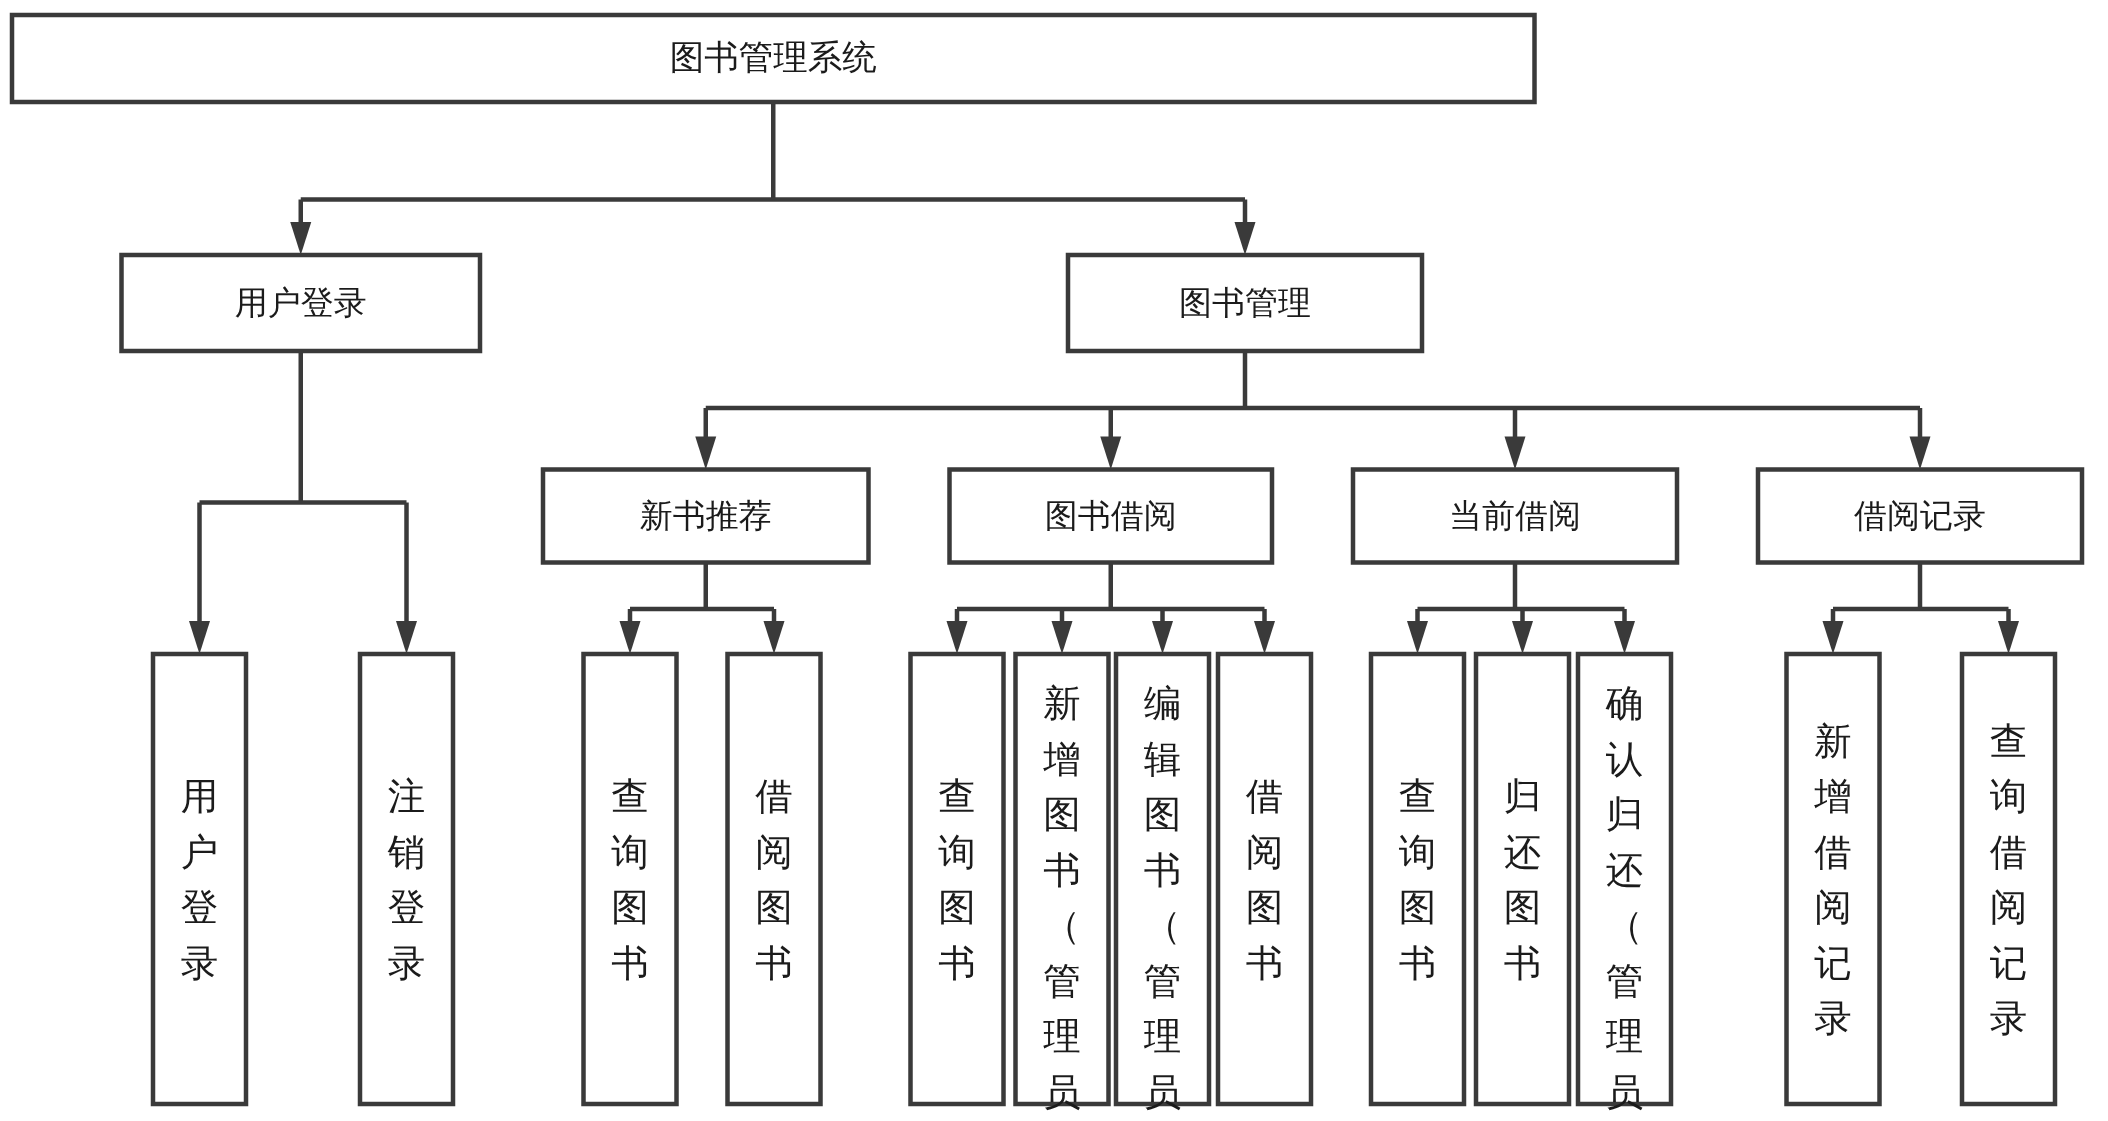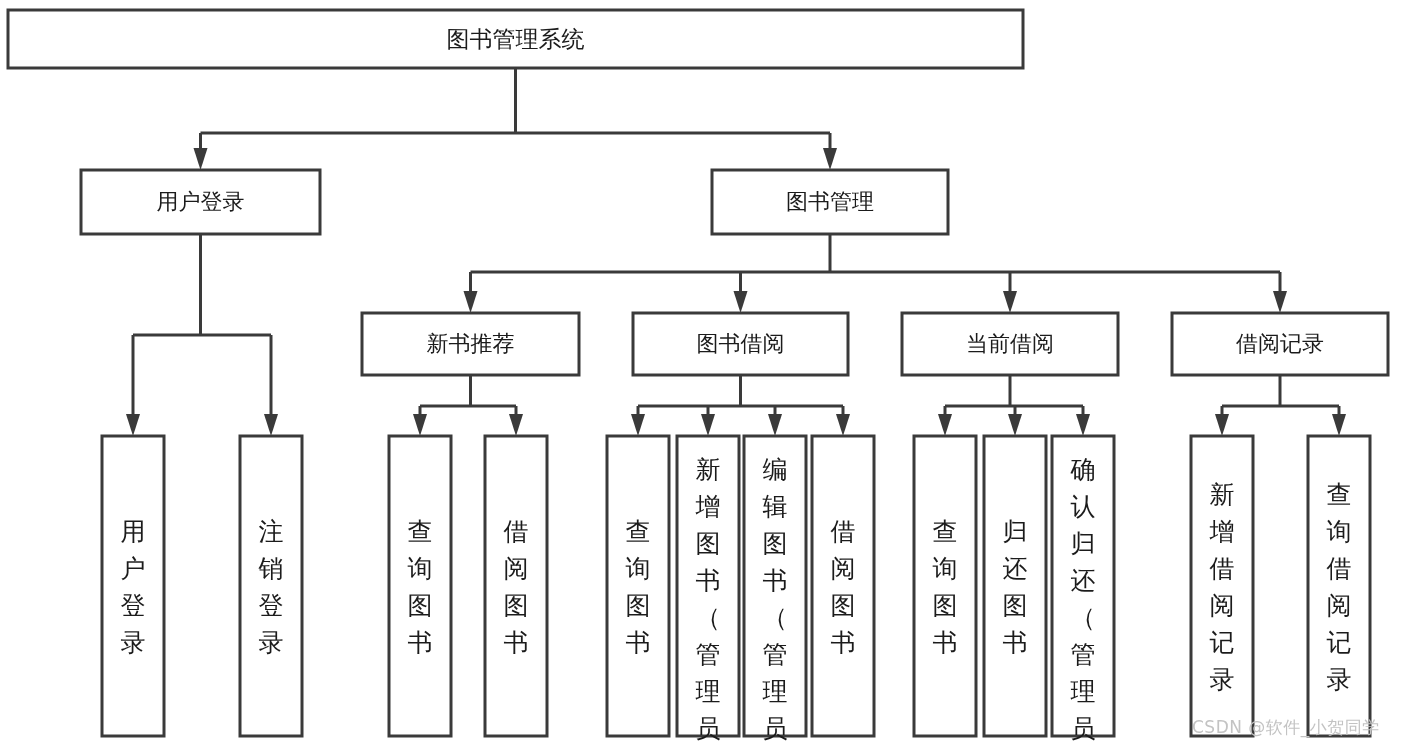--- a/index.html
+++ b/index.html
@@ -182,14 +182,13 @@
         <g>
           <rect class="node-box" x="1191" y="436" width="62" height="300"></rect>
           <text class="vlabel" x="1222"><tspan x="1222" y="493.5">新</tspan><tspan x="1222" y="530.5">增</tspan><tspan x="1222" y="567.5">借</tspan><tspan x="1222" y="604.5">阅</tspan><tspan x="1222" y="641.5">记</tspan><tspan x="1222" y="678.5">录</tspan></text>
         </g>
         <g>
           <rect class="node-box" x="1308" y="436" width="62" height="300"></rect>
           <text class="vlabel" x="1339"><tspan x="1339" y="493.5">查</tspan><tspan x="1339" y="530.5">询</tspan><tspan x="1339" y="567.5">借</tspan><tspan x="1339" y="604.5">阅</tspan><tspan x="1339" y="641.5">记</tspan><tspan x="1339" y="678.5">录</tspan></text>
         </g>
       </g>
     </svg>
-  <div class="watermark" style="left: 1192px; top: 716px; color: rgb(195, 195, 195);">CSDN @软件_小贺同学</div>
 </div>
 
 </body></html>

